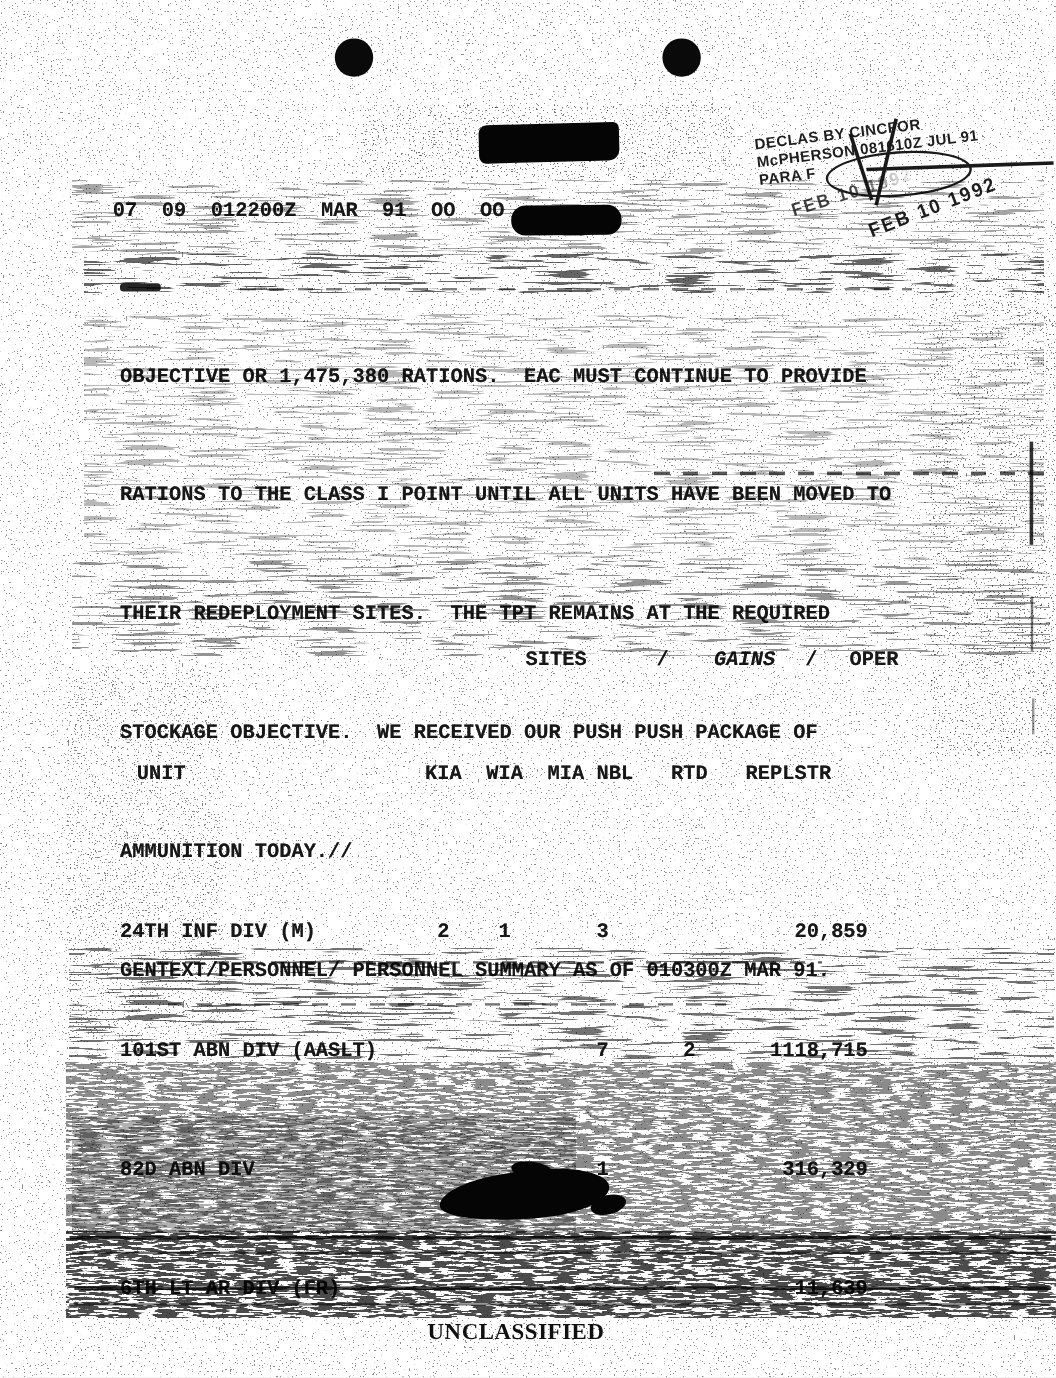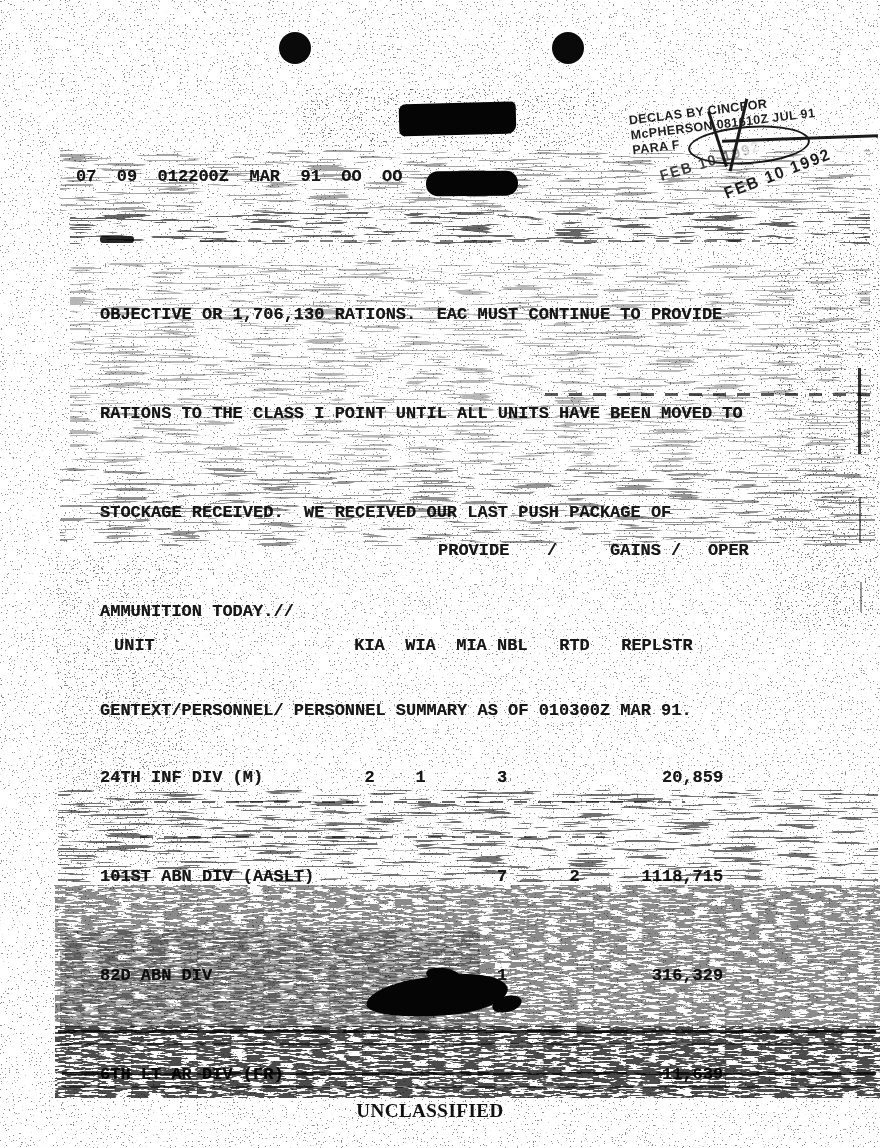--- a/index.html
+++ b/index.html
@@ -10,28 +10,28 @@
     color:#181818;
   }
   
   .type{
     position:absolute;white-space:pre;
     font:700 17px/33px "Liberation Mono","DejaVu Sans Mono",monospace;
     color:#181818;letter-spacing:0;
     text-shadow:0 0 .5px rgba(0,0,0,.55);
     z-index:2;
   }
-  .msg-header{left:76px;top:160px;}
+  .msg-header{left:94px;top:160px;}
   .msg-body{left:100px;top:232px;}
   .msg-body .bline{height:33px;}
   
   .ptable{left:100px;top:468px;width:670px;}
   .ptable .grp{position:relative;height:29px;}
   .ptable .grp span{position:absolute;top:0;}
-  .g-losses{left:338px;} .g-sep1{left:447px;} .g-gains{left:510px;}
+  .g-losses{left:338px;} .g-sep1{left:447px;} .g-gains{left:495px;font-style:italic;}
   .g-sep2{left:571px;} .g-oper{left:608px;}
   .trow{display:flex;height:33px;}
   .c-unit{width:244px;text-align:left;}
   .c-unit.hdr{padding-left:14px;width:230px;}
   .c-kia,.c-wia,.c-mia,.c-rtd{width:51px;text-align:center;}
   .c-nbl{width:52px;text-align:left;}
   .c-repl{width:62px;text-align:right;}
   .c-str{width:102px;}
   
   .stamp{position:absolute;z-index:3;color:#1e1e1e;
@@ -114,30 +114,31 @@
   <div class="sig-ellipse"></div>
   <div class="sig-stroke1"></div>
   <div class="sig-stroke2"></div>
   <div class="sig-hline"></div>
   <div class="stamp datestamp date-left">FEB 10 1992</div>
   <div class="stamp datestamp date-right">FEB 10 1992</div>
 
   <div class="type msg-header">07  09  012200Z  MAR  91  OO  OO</div>
 
   <div class="type msg-body">
-    <div class="bline">OBJECTIVE OR 1,706,130 RATIONS.  EAC MUST CONTINUE TO PROVIDE</div>
+    <div class="bline">OBJECTIVE OR 1,475,380 RATIONS.  EAC MUST CONTINUE TO PROVIDE</div>
     <div class="bline">RATIONS TO THE CLASS I POINT UNTIL ALL UNITS HAVE BEEN MOVED TO</div>
-    <div class="bline">STOCKAGE RECEIVED.  WE RECEIVED OUR LAST PUSH PACKAGE OF</div>
+    <div class="bline">THEIR REDEPLOYMENT SITES.  THE TPT REMAINS AT THE REQUIRED</div>
+    <div class="bline">STOCKAGE OBJECTIVE.  WE RECEIVED OUR PUSH PUSH PACKAGE OF</div>
     <div class="bline">AMMUNITION TODAY.//</div>
     <div class="bline">GENTEXT/PERSONNEL/ PERSONNEL SUMMARY AS OF 010300Z MAR 91.</div>
   </div>
 
   <div class="type ptable">
     <div class="grp">
-      <span class="g-losses">PROVIDE</span>
+      <span class="g-losses">SITES</span>
       <span class="g-sep1">/</span>
       <span class="g-gains">GAINS</span>
       <span class="g-sep2">/</span>
       <span class="g-oper">OPER</span>
     </div>
     <div class="trow">
       <span class="c-unit hdr">UNIT</span>
       <span class="c-kia">KIA</span>
       <span class="c-wia">WIA</span>
       <span class="c-mia">MIA</span>

